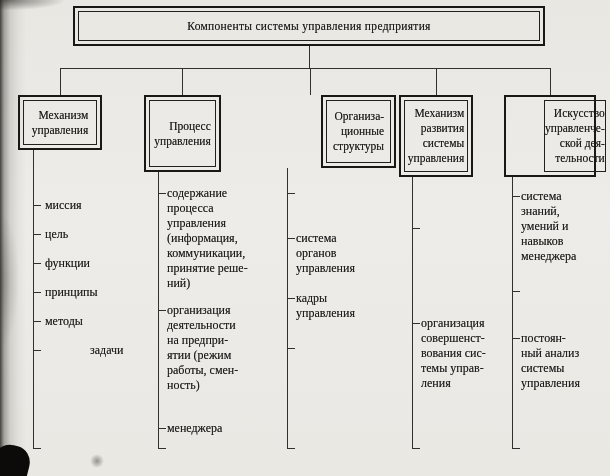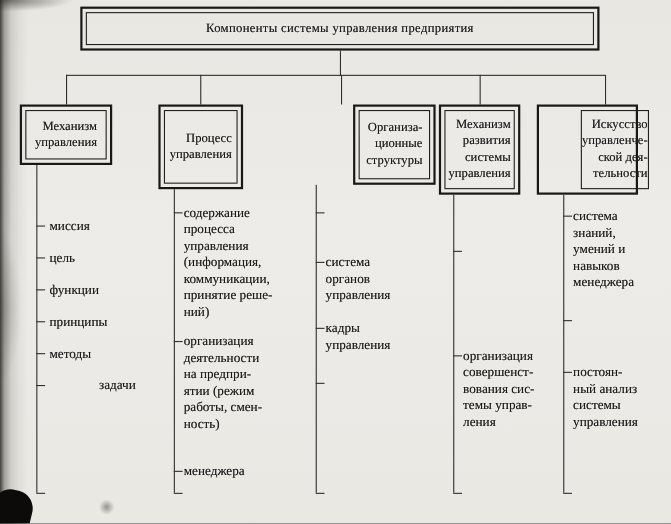--- a/index.html
+++ b/index.html
@@ -134,21 +134,21 @@
   <div class="line v" style="left:412px;top:177px;height:271px;"></div>
   <div class="line h" style="left:412px;top:228px;width:8px;"></div>
   <div class="line h" style="left:412px;top:323px;width:8px;"></div>
   <div class="line h" style="left:412px;top:448px;width:8px;"></div>
   <div class="leaf" style="left:421px;top:316px;">организация
 совершенст-
 вования сис-
 темы управ-
 ления</div>
 
-  <div class="dbox" style="left:488px;top:95px;width:92px;height:82px;padding-left:38px;">
+  <div class="dbox" style="left:504px;top:95px;width:92px;height:82px;padding-left:38px;">
     <div class="dbox-inner">
       <div class="node-text">Искусство
 управленче-
 ской дея-
 тельности</div>
     </div>
   </div>
   <div class="line v" style="left:512px;top:177px;height:271px;"></div>
   <div class="line h" style="left:512px;top:196px;width:8px;"></div>
   <div class="line h" style="left:512px;top:291px;width:8px;"></div>

